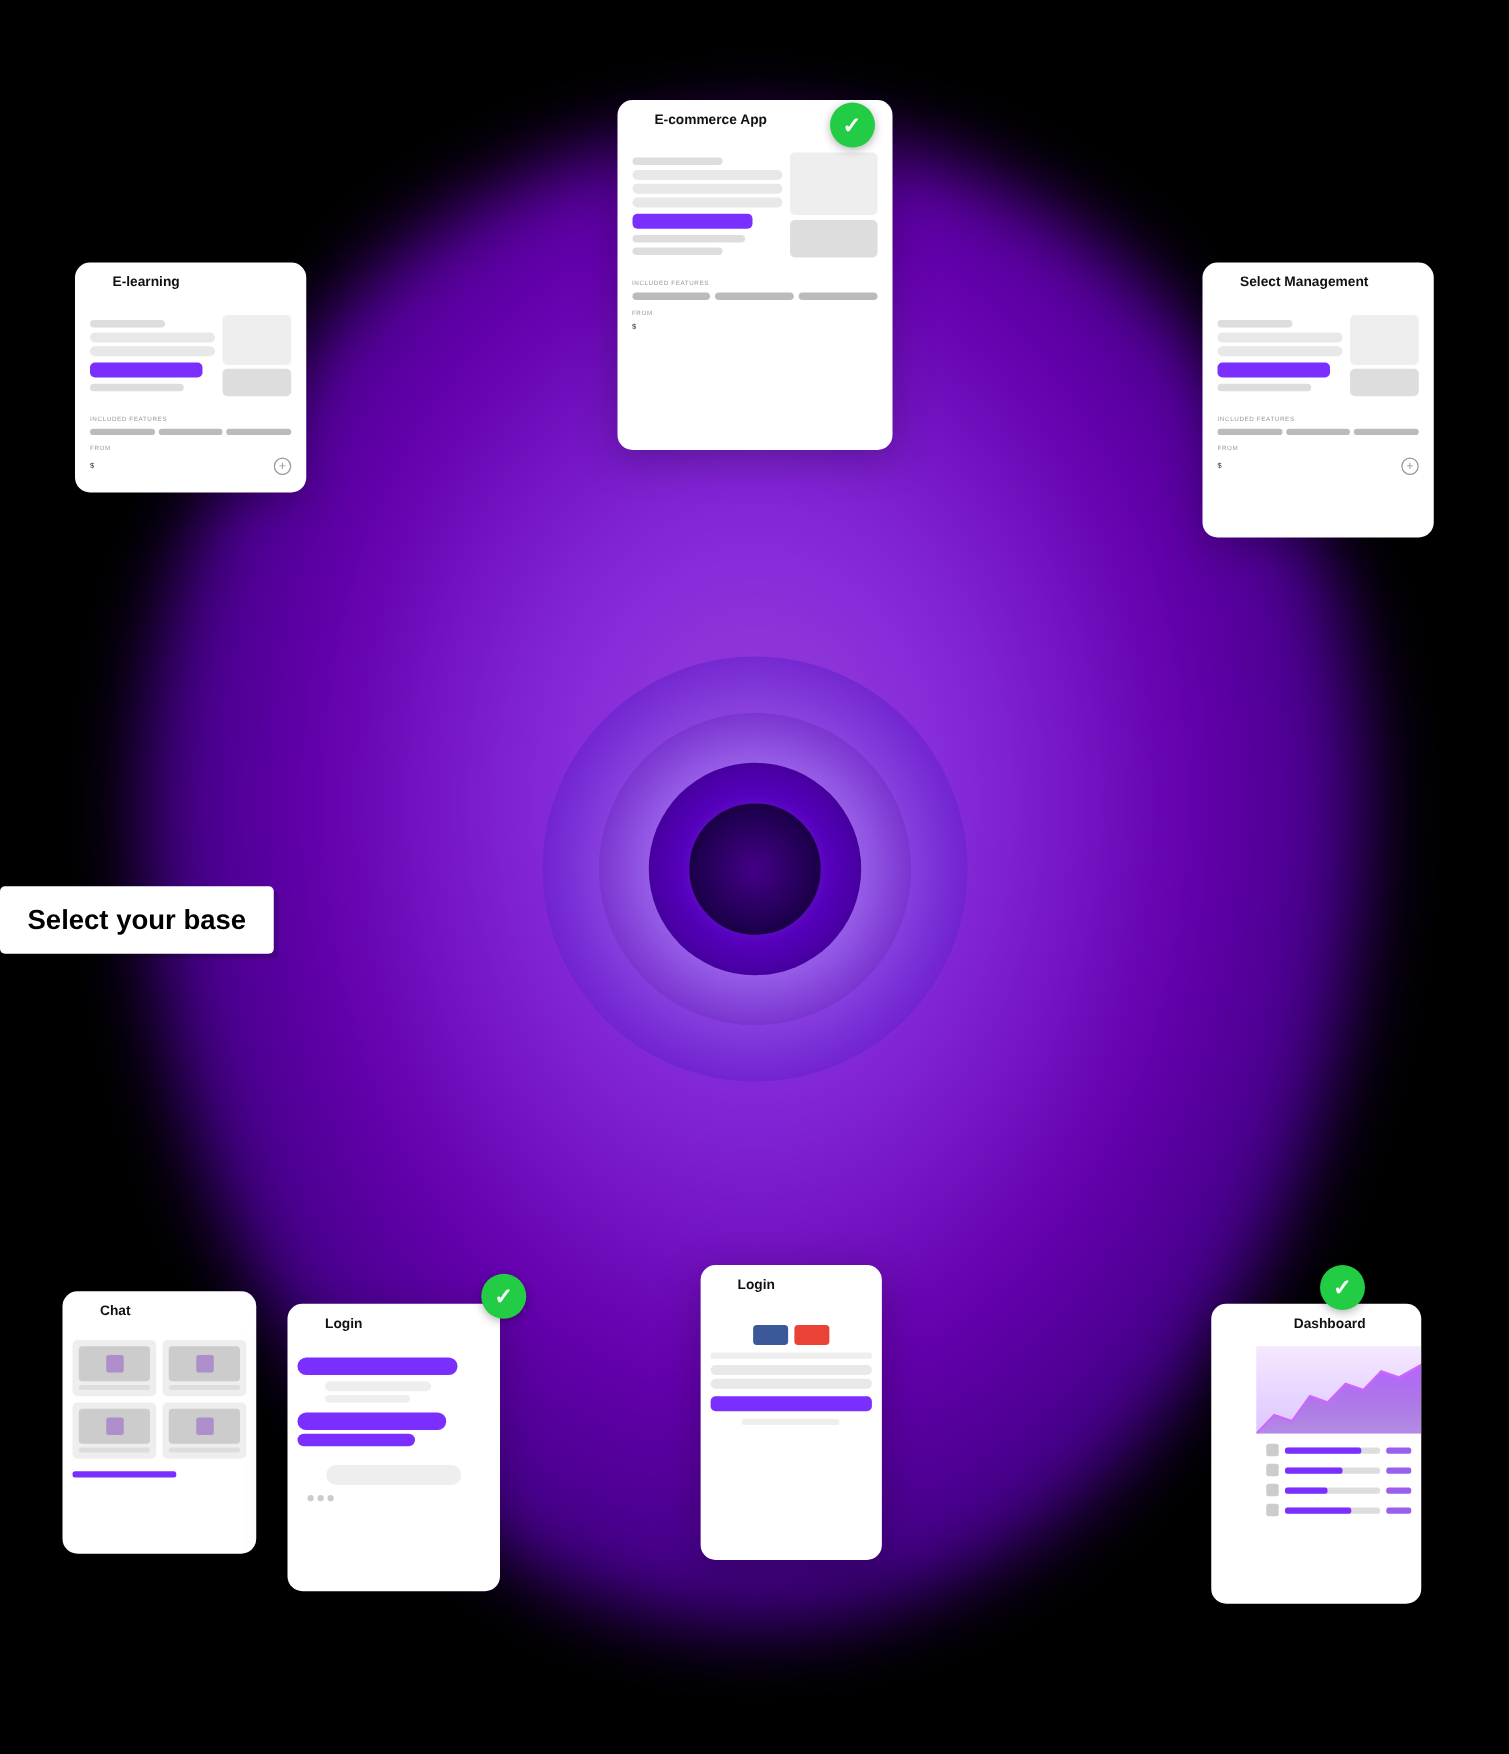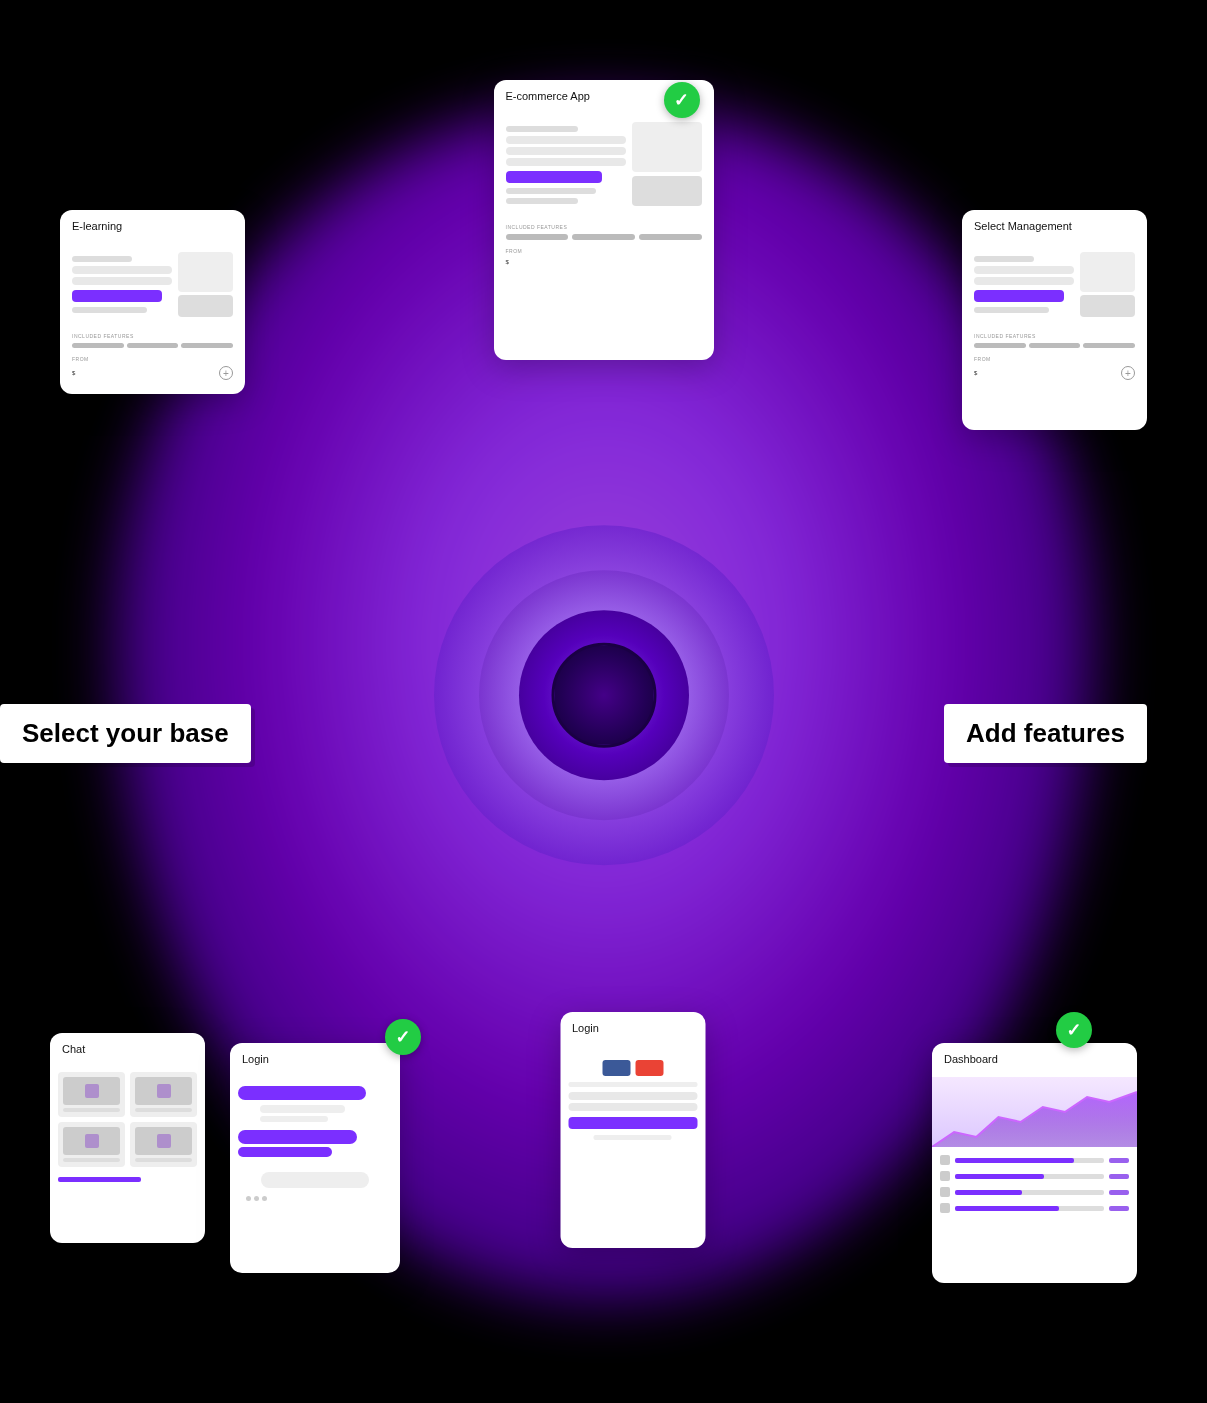--- a/index.html
+++ b/index.html
@@ -109,23 +109,24 @@
       left: 50%;
       transform: translateX(-50%);
     }
 
     .card-header {
       padding: 10px 12px 6px;
     }
 
     .card-title {
       font-size: 11px;
-      font-weight: 400;
+      font-weight: 700;
       color: #111;
       margin-bottom: 6px;
+      margin-left: 18px;
     }
 
     .card-content {
       padding: 0 12px 10px;
     }
 
     
     .mock-row {
       height: 6px;
       background: #ddd;
@@ -216,24 +217,25 @@
     .card-login {
       width: 145px;
       height: 236px;
       bottom: 155px;
       left: 50%;
       transform: translateX(-30%);
     }
 
     
     .card-dashboard {
-      width: 205px;
+      width: 168px;
       height: 240px;
       bottom: 120px;
       right: 70px;
+      padding-left: 36px;
     }
 
     
     .check-badge {
       position: absolute;
       width: 36px;
       height: 36px;
       background: #22cc44;
       border-radius: 50%;
       display: flex;
@@ -270,21 +272,21 @@
     
     .label-box {
       position: absolute;
       background: white;
       padding: 14px 22px;
       border-radius: 4px;
       box-shadow: 4px 4px 0 rgba(0,0,0,0.15);
     }
 
     .label-box-text {
-      font-size: 26px;
+      font-size: 22px;
       font-weight: 800;
       color: #000;
       white-space: nowrap;
     }
 
     .label-select {
       bottom: 640px;
       left: 0;
     }
 
@@ -647,17 +649,14 @@
   </div>
 
   <div class="check-badge check-chat"></div>
 
   <div class="check-badge check-dashboard"></div>
 
   <div class="label-box label-select">
     <span class="label-box-text">Select your base</span>
   </div>
 
-  <div class="label-box label-add">
-    <span class="label-box-text">Add features</span>
-  </div>
 
 </div>
 
 </body></html>

